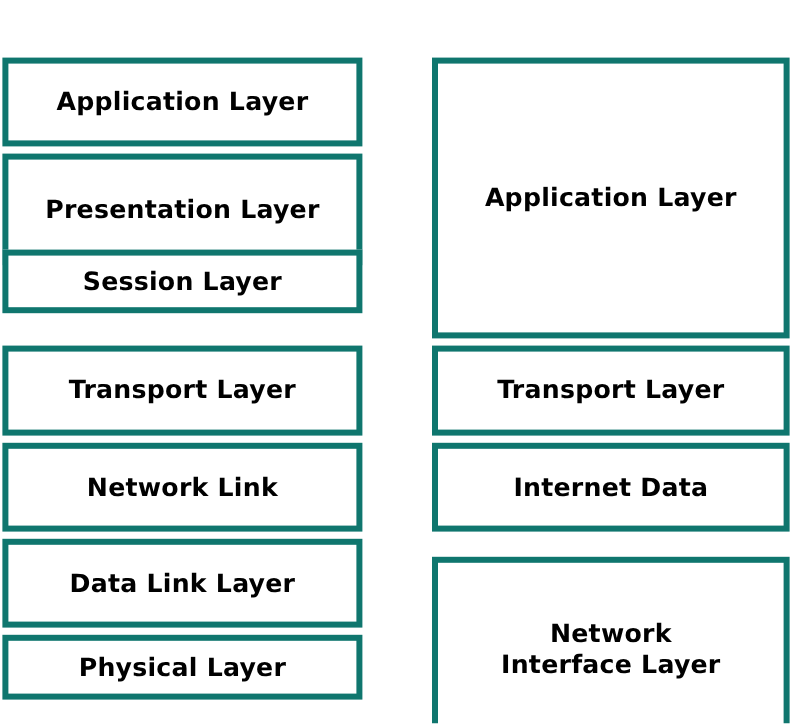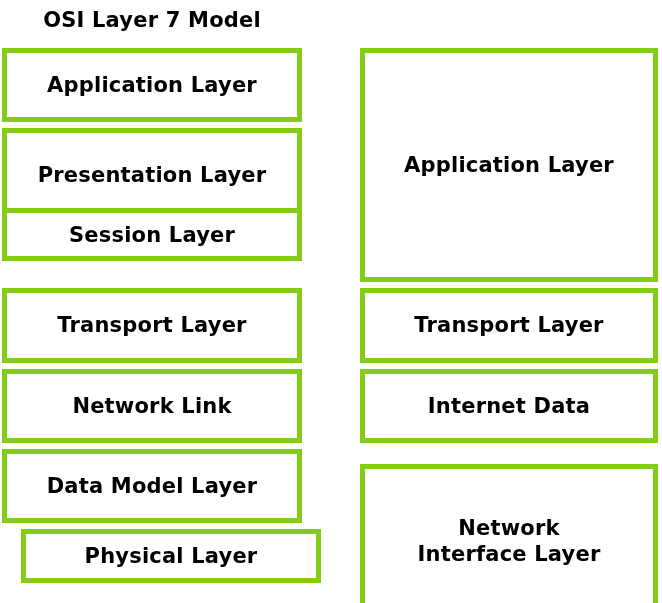--- a/index.html
+++ b/index.html
@@ -33,21 +33,21 @@
     left: 2px;
     width: 300px;
   }
   #title-tcpip {
     left: 360px;
     width: 298px;
   }
   .layer-box {
     position: absolute;
     box-sizing: border-box;
-    border: 5px solid #84cc16;
+    border: 5px solid #0f766e;
     background: #ffffff;
     display: flex;
     align-items: center;
     justify-content: center;
     text-align: center;
   }
   .layer-label {
     font-size: 21px;
     font-weight: bold;
     color: #000000;
@@ -55,43 +55,42 @@
     letter-spacing: 0.2px;
   }
   .col-left .layer-box { left: 2px; width: 300px; }
   .col-right .layer-box { left: 360px; width: 298px; }
 </style>
 </head>
 <body>
 
 <div id="canvas">
 
-  <div class="col-title" id="title-osi">OSI Layer 7 Model</div>
 
 
   <div class="col-left" id="col-osi">
     <div class="layer-box" style="top: 48px; height: 74.1429px;">
       <span class="layer-label">Application Layer</span>
     </div>
     <div class="layer-box" style="top: 128.143px; height: 93px;">
       <span class="layer-label">Presentation Layer</span>
     </div>
     <div class="layer-box" style="top: 208.286px; height: 53px;">
       <span class="layer-label">Session Layer</span>
     </div>
     <div class="layer-box" style="top: 288.429px; height: 74.1429px;">
       <span class="layer-label">Transport Layer</span>
     </div>
     <div class="layer-box" style="top: 368.571px; height: 74.1429px;">
       <span class="layer-label">Network Link</span>
     </div>
     <div class="layer-box" style="top: 448.714px; height: 74.1429px;">
-      <span class="layer-label">Data Model Layer</span>
+      <span class="layer-label">Data Link Layer</span>
     </div>
-    <div class="layer-box" style="top: 528.857px; height: 54px; margin-left: 19px;">
+    <div class="layer-box" style="top: 528.857px; height: 54px;">
       <span class="layer-label">Physical Layer</span>
     </div>
   </div>
 
   <div class="col-right" id="col-tcpip">
     <div class="layer-box" style="top: 48px; height: 234.429px;">
       <span class="layer-label">Application Layer</span>
     </div>
     <div class="layer-box" style="top: 288.429px; height: 74.1429px;">
       <span class="layer-label">Transport Layer</span>

